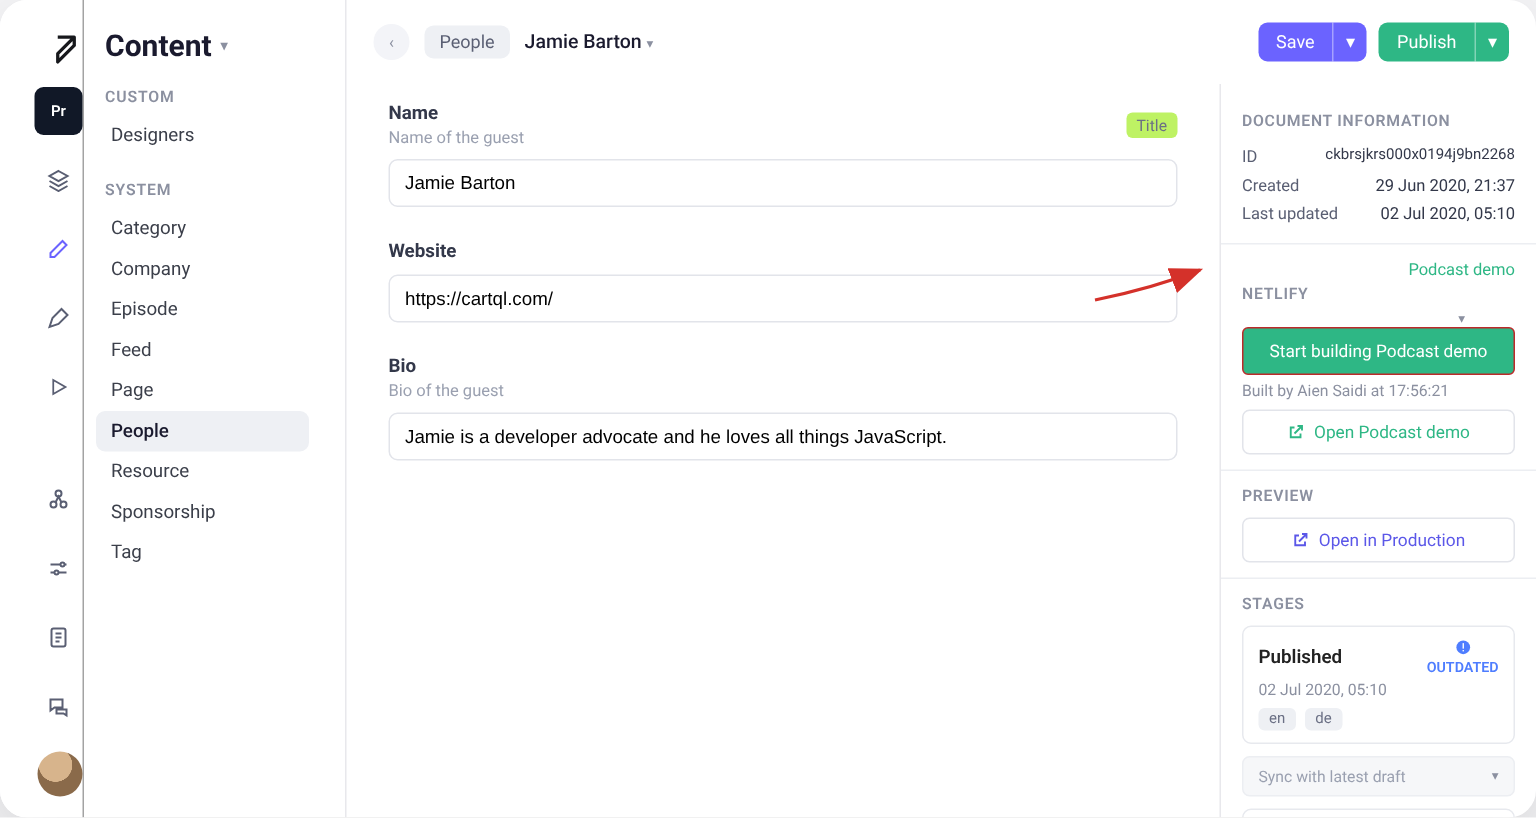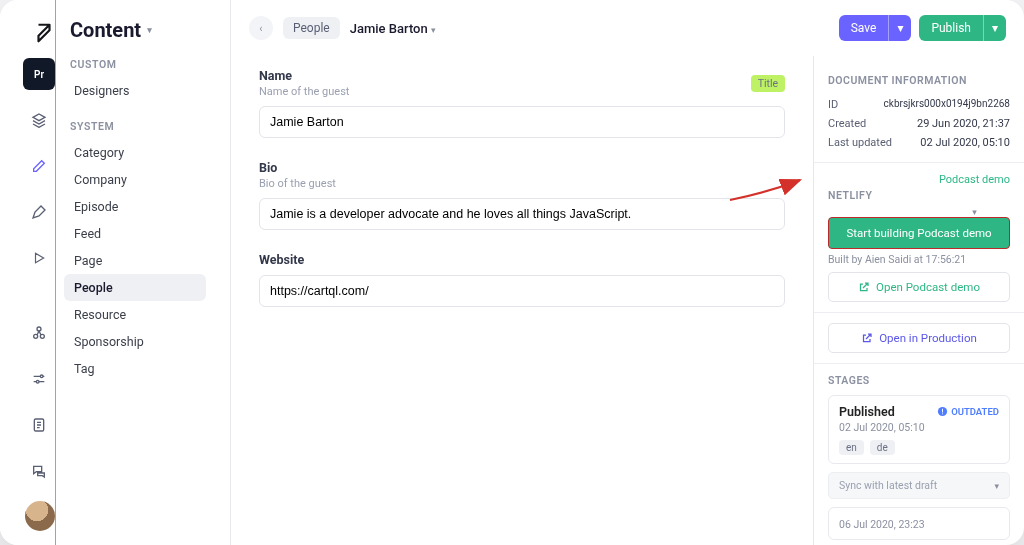--- a/index.html
+++ b/index.html
@@ -54,21 +54,21 @@
 .netlify-head .sel { color:#2eb785; font-size:11px; display:flex; align-items:center; gap:21px;flex-direction:column; }
 .big-green { background:#2eb785; color:#fff; border:1px solid #bb2a2a; border-radius:4px; text-align:center; padding:8px 6px; font-size:11.5px; margin:0 0; }
 .tiny { font-size:10.5px; color:#8b90a0; margin:4px 0 6px; }
 .outline-btn { border:1px solid #e2e4ea; border-radius:5px; padding:7px; text-align:center; font-size:11.5px; display:flex; justify-content:center; align-items:center; gap:6px; }
 .outline-btn.green { color:#2eb785; }
 .outline-btn.blue  { color:#5b57e8; }
 .stage-card { border:1px solid #e7e9ee; border-radius:6px; padding:8px 10px; margin-bottom:8px; }
 .stage-head { display:flex; justify-content:space-between; align-items:center; }
 .stage-name { font-weight:600; font-size:12.5px; color:#222; }
 .badge { font-size:9.5px; font-weight:600; display:flex; align-items:center; gap:3px; }
-.badge.outdated { color:#4e7dff; }
+.badge.outdated { color:#4e7dff;flex-direction:column; }
 .badge.latest { color:#2eb785; }
 .stage-date { font-size:10.5px; color:#8b90a0; margin-top:2px; }
 .lang-chips { margin-top:6px; display:flex; gap:6px; }
 .lang-chip { background:#eef0f4; border-radius:4px; padding:2px 7px; font-size:10px; color:#6b7085; }
 .ghost-row { background:#f6f7f9; border:1px solid #eceef2; border-radius:5px; padding:6px 10px; font-size:10.5px; color:#9aa0b0; display:flex; justify-content:space-between; align-items:center; margin-bottom:8px; }
 
 
 .red-arrow { position:absolute; pointer-events:none; }
 
 svg { display:block; }
@@ -184,27 +184,27 @@
           <div class="field-head">
             <div>
               <div class="field-label">Name</div>
               <div class="field-hint">Name of the guest</div>
             </div>
             <div class="field-tag">Title</div>
           </div>
           <input class="input" value="Jamie Barton" style="">
         </div>
         <div class="field">
+          <div class="field-label">Website</div>
+          <input class="input" value="https://cartql.com/" style="">
+        </div>
+        <div class="field">
           <div class="field-label">Bio</div>
           <div class="field-hint">Bio of the guest</div>
           <input class="input" value="Jamie is a developer advocate and he loves all things JavaScript." style="">
-        </div>
-        <div class="field">
-          <div class="field-label">Website</div>
-          <input class="input" value="https://cartql.com/" style="">
         </div>
       </div>
 
       <div class="props">
         <div class="sec-title">DOCUMENT INFORMATION</div>
         <div class="kvrow">
             <span>ID</span>
             <span class="v" style="font-size:10px">ckbrsjkrs000x0194j9bn2268</span>
           </div>
         <div class="kvrow">
@@ -225,20 +225,21 @@
         </div>
         <div class="big-green">Start building Podcast demo</div>
         <div class="tiny">Built by Aien Saidi at 17:56:21</div>
         <div class="outline-btn green">
           <svg width="12" height="12" viewBox="0 0 24 24" fill="none" stroke="currentColor" stroke-width="2.5">
               <path d="M14 4h6v6M20 4L10 14M18 14v5H5V6h5"></path>
             </svg>
           <span>Open Podcast demo</span>
         </div>
         <hr class="hr">
+        <div class="sec-title">PREVIEW</div>
         <div class="outline-btn blue">
           <svg width="12" height="12" viewBox="0 0 24 24" fill="none" stroke="currentColor" stroke-width="2.5">
               <path d="M14 4h6v6M20 4L10 14M18 14v5H5V6h5"></path>
             </svg>
           <span>Open in Production</span>
         </div>
         <hr class="hr">
         <div class="sec-title">STAGES</div>
 
         <div class="stage-card">

